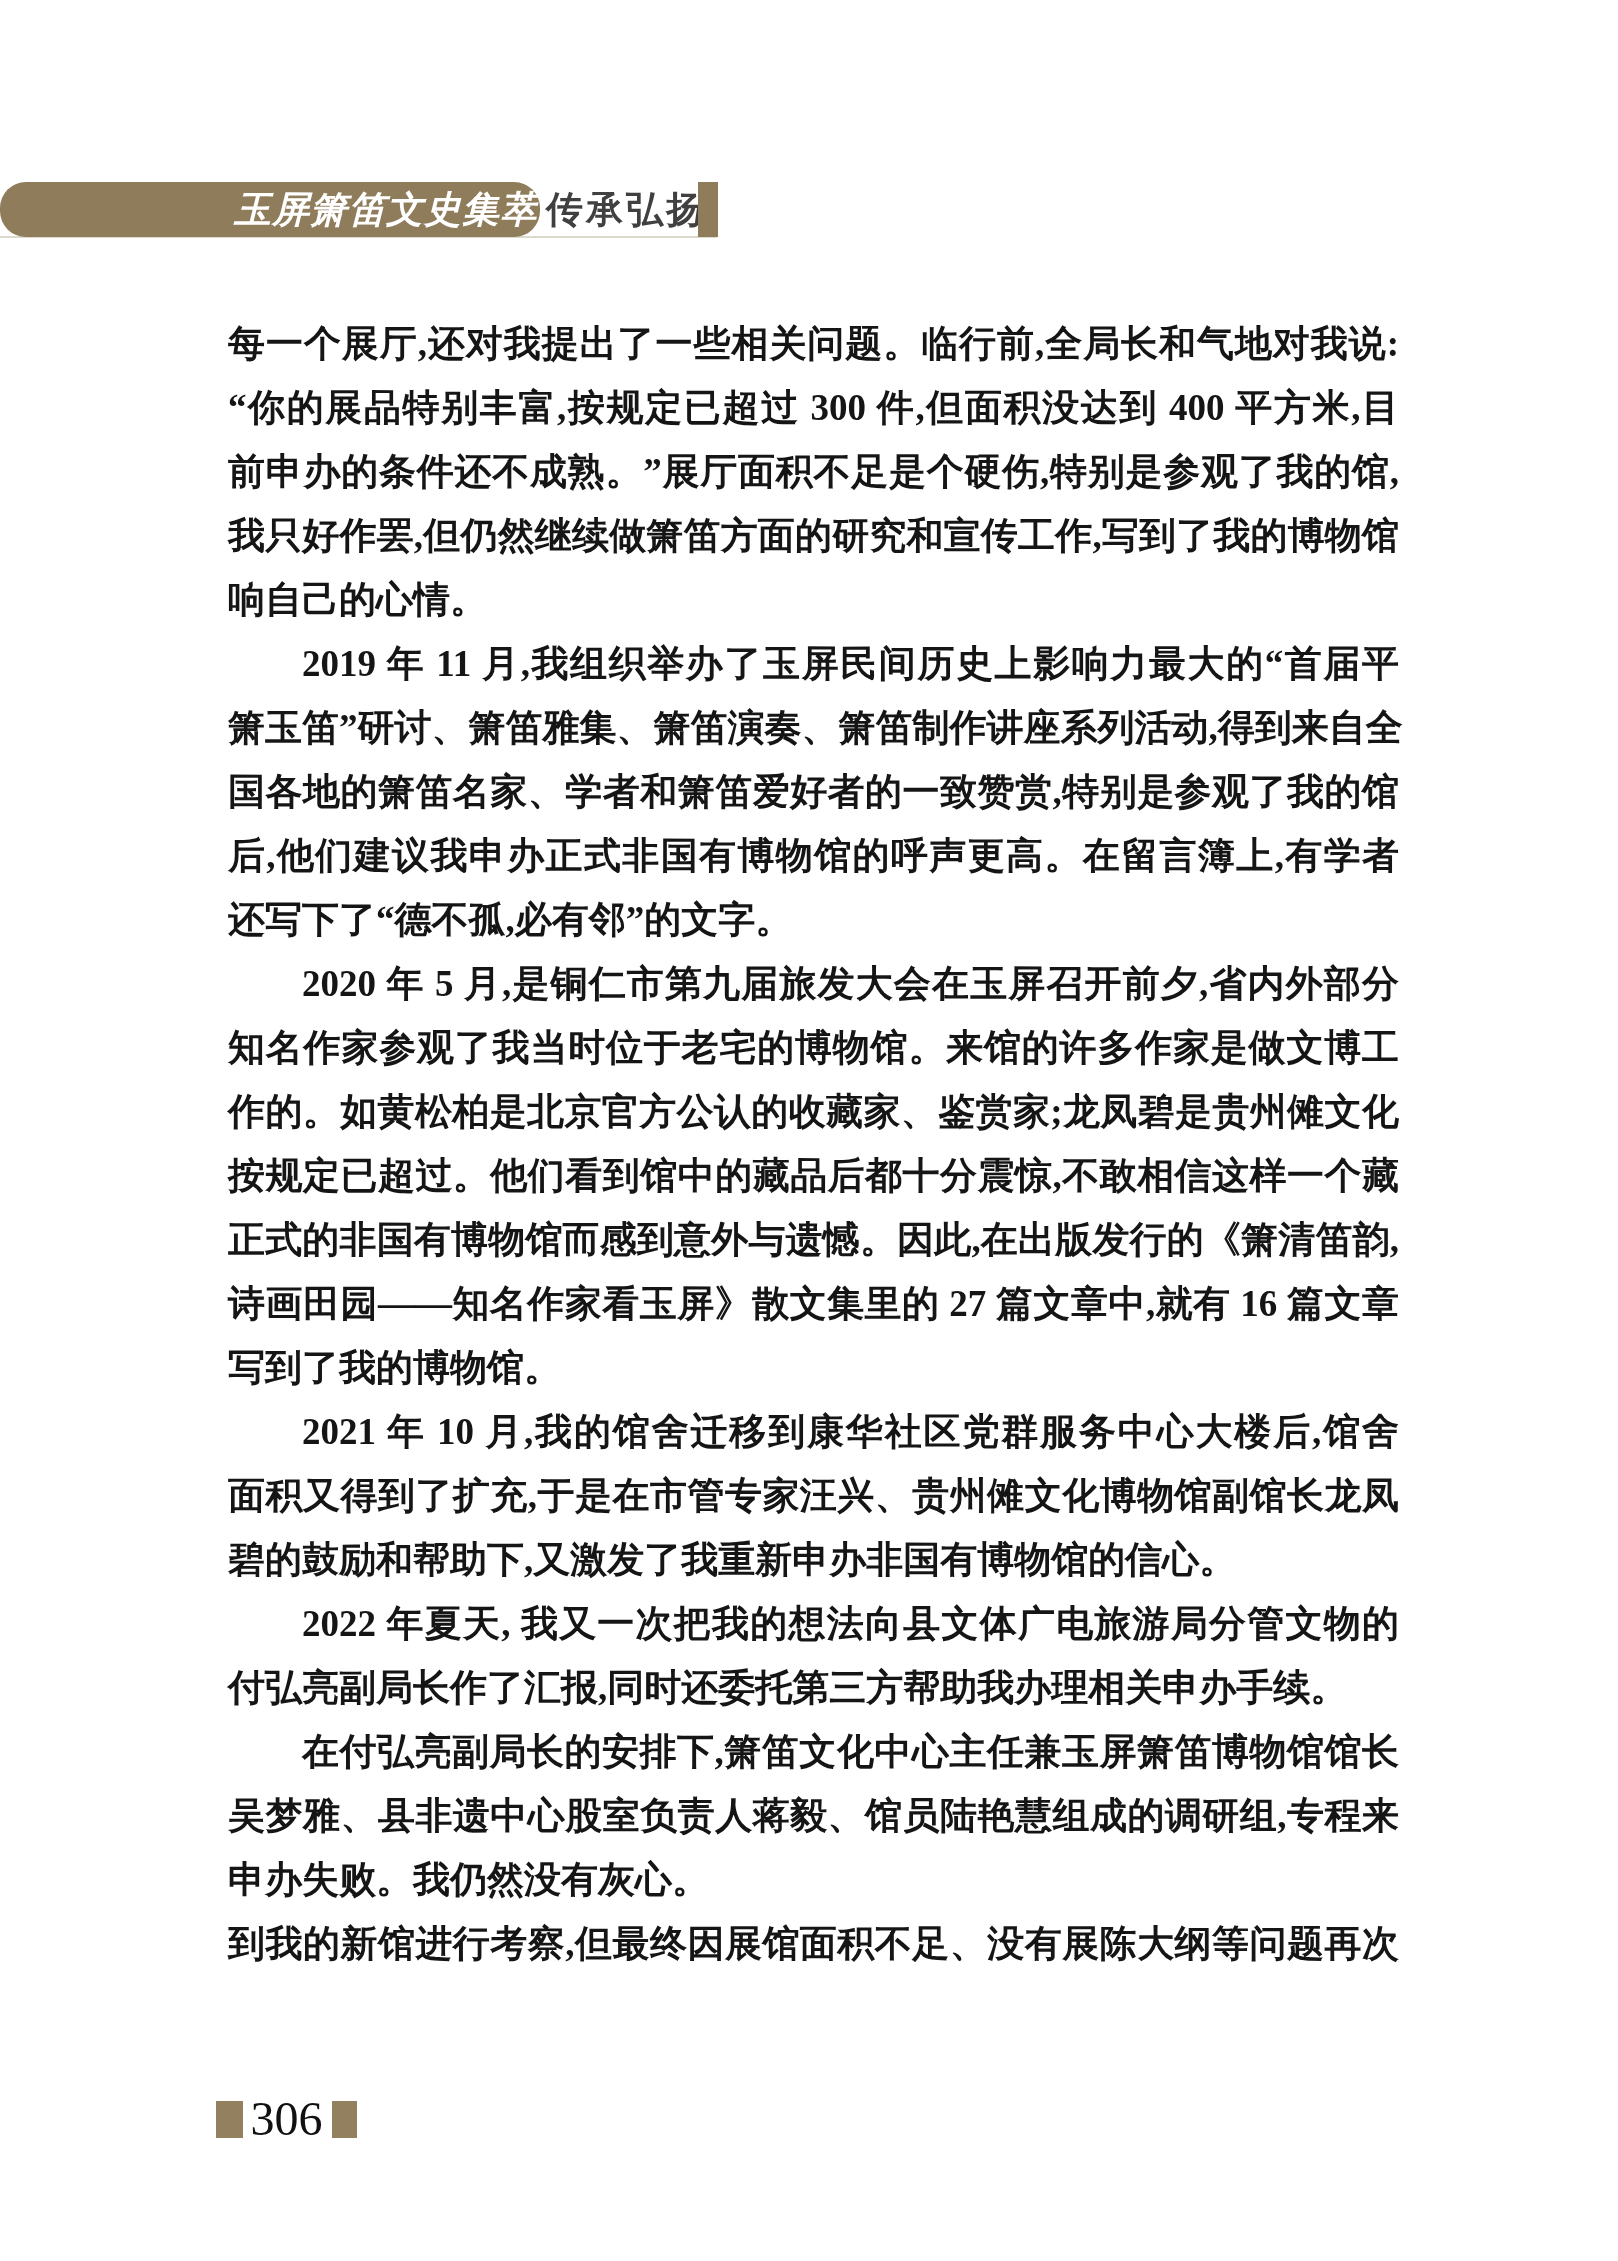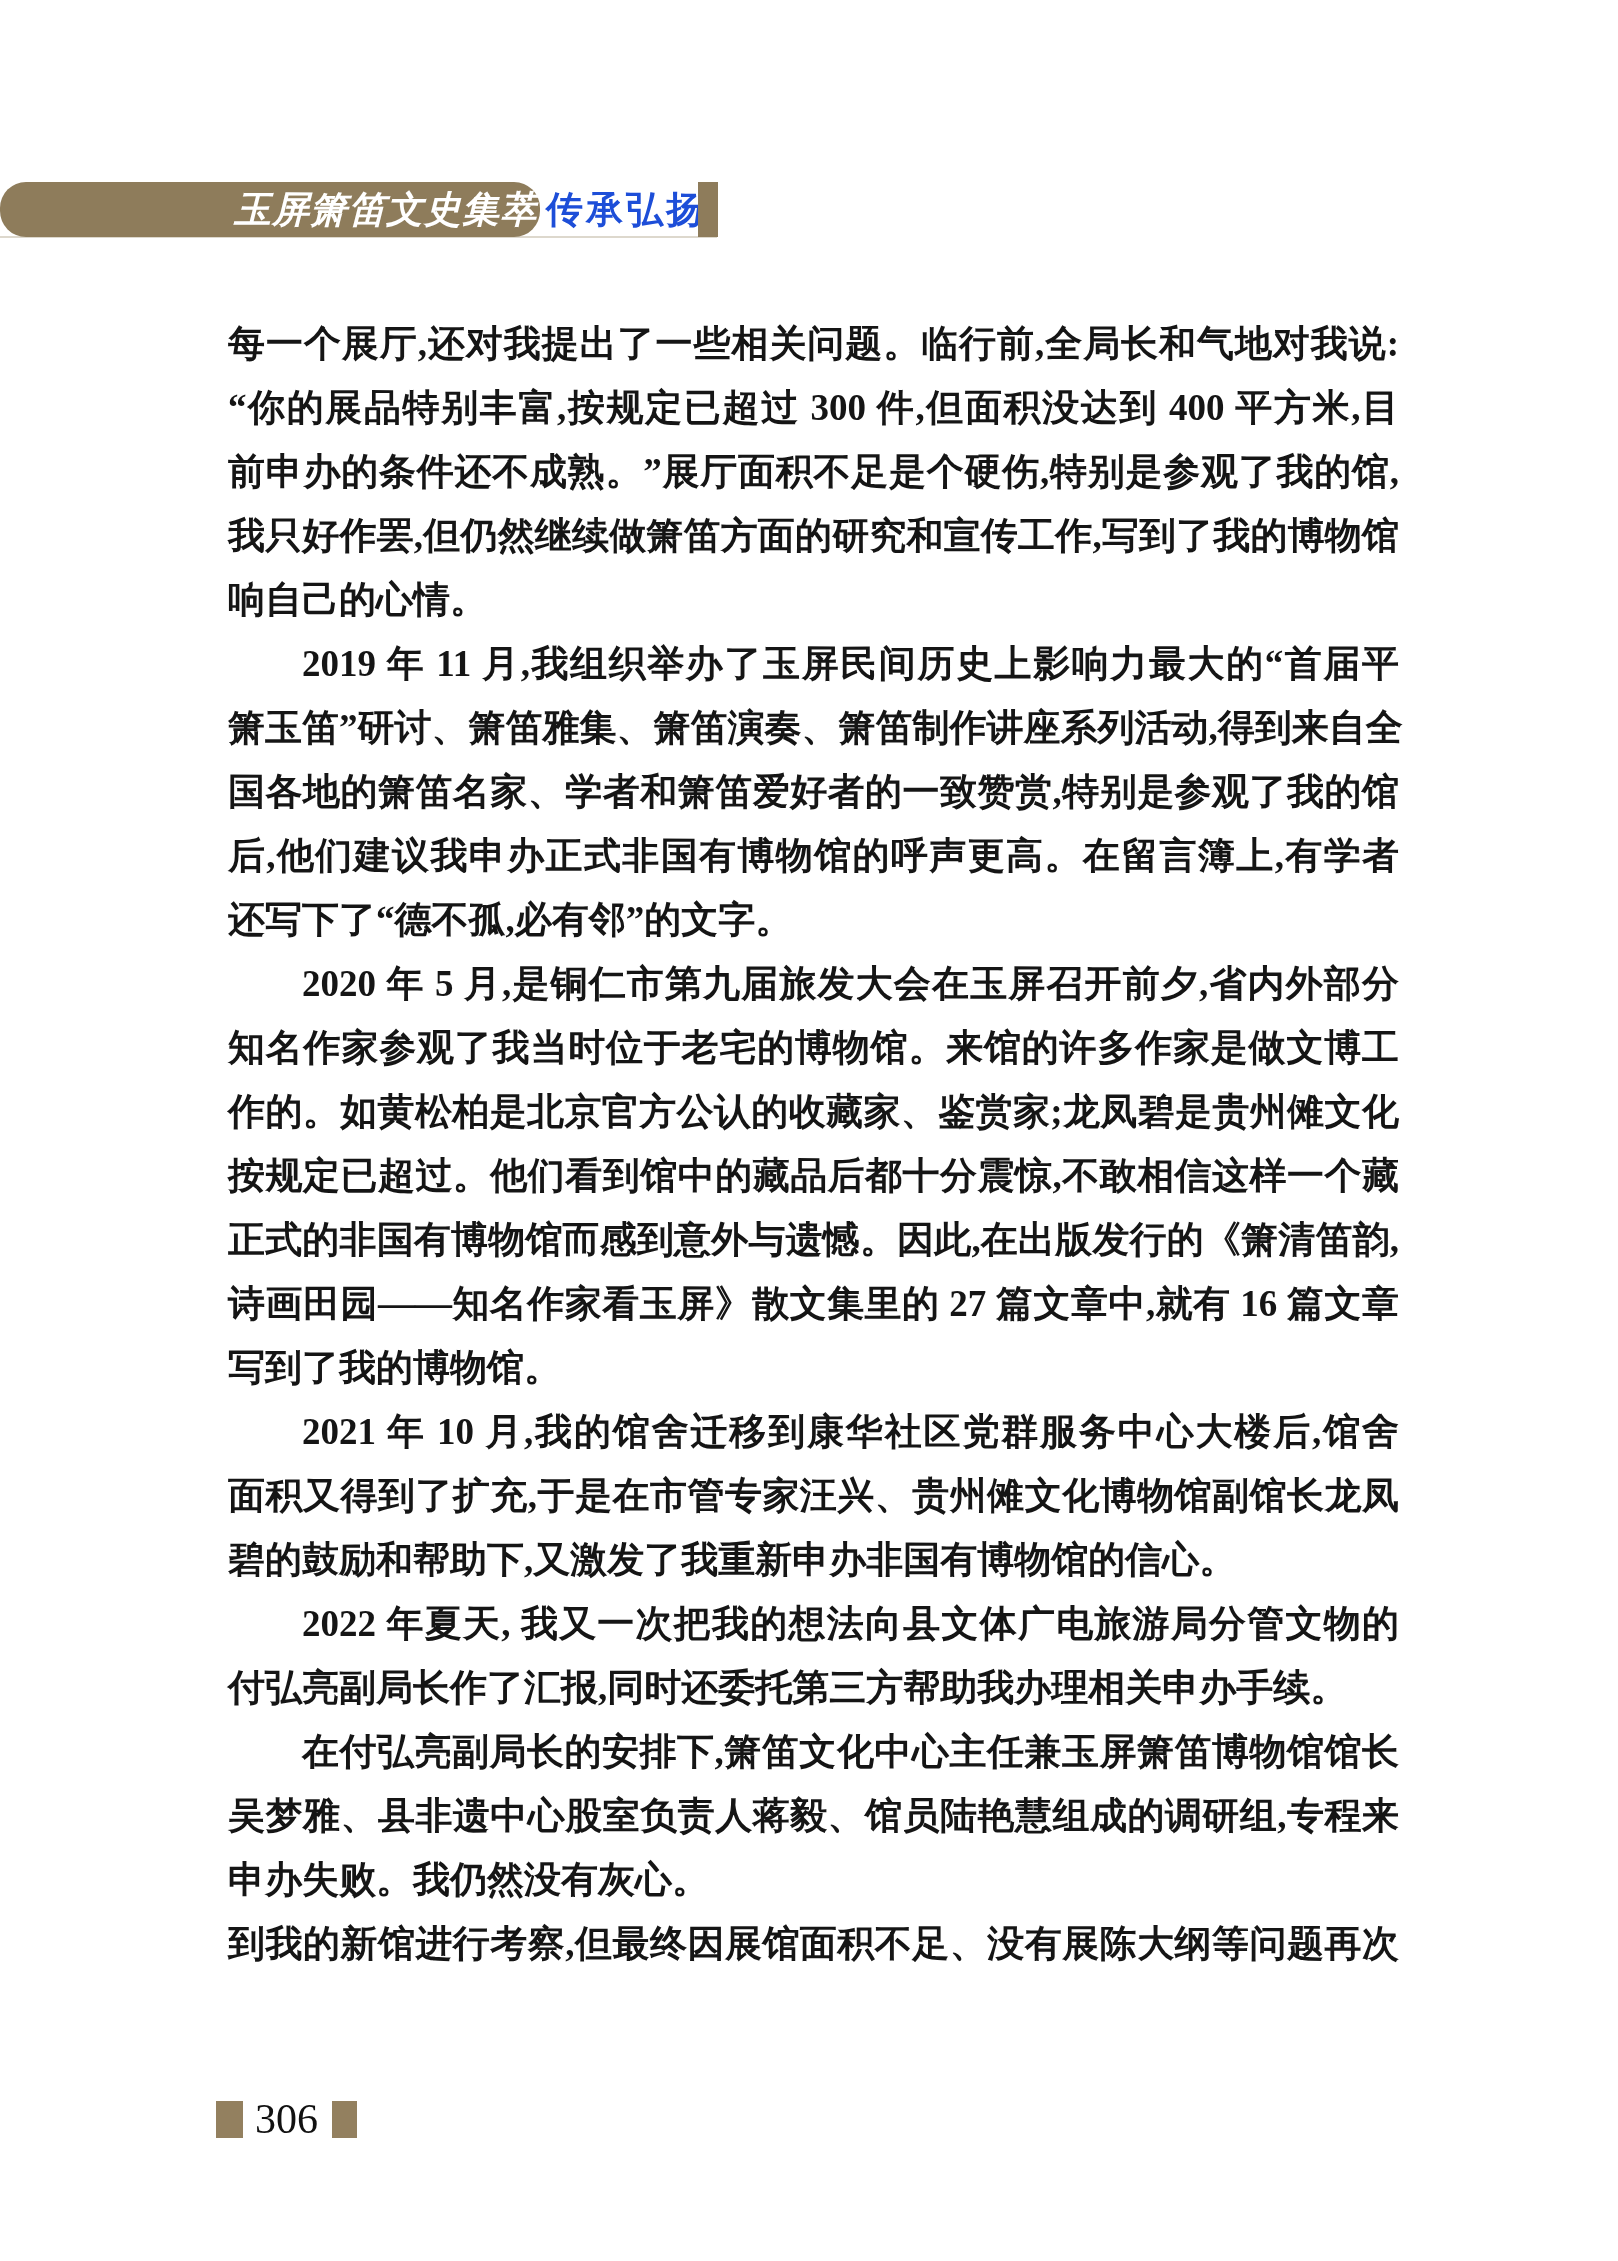--- a/index.html
+++ b/index.html
@@ -52,21 +52,21 @@
   }
   .chapter-title {
     position: absolute;
     left: 546px;
     top: 182px;
     height: 55px;
     line-height: 55px;
     font-size: 37px;
     font-weight: bold;
     letter-spacing: 3.1px;
-    color: #1d4ed8;
+    color: #404040;
     white-space: nowrap;
     font-family: "Liberation Serif", serif;
   }
   .header-gold-bar {
     position: absolute;
     left: 698px;
     top: 182px;
     width: 20px;
     height: 55px;
     background: #8e7c5b;
@@ -103,21 +103,21 @@
   .footer-square.left  { left: 216px; }
   .footer-square.right { left: 332px; width: 25.4px; }
   .page-number {
     position: absolute;
     left: 242px;
     top: 2099px;
     width: 89px;
     height: 40px;
     line-height: 40px;
     text-align: center;
-    font-size: 42px;
+    font-size: 48px;
     color: #111111;
     font-family: "Liberation Serif", serif;
   }
 </style>
 </head>
 <body>
 
 <div class="page">
 
   <div class="header-underline"></div>

